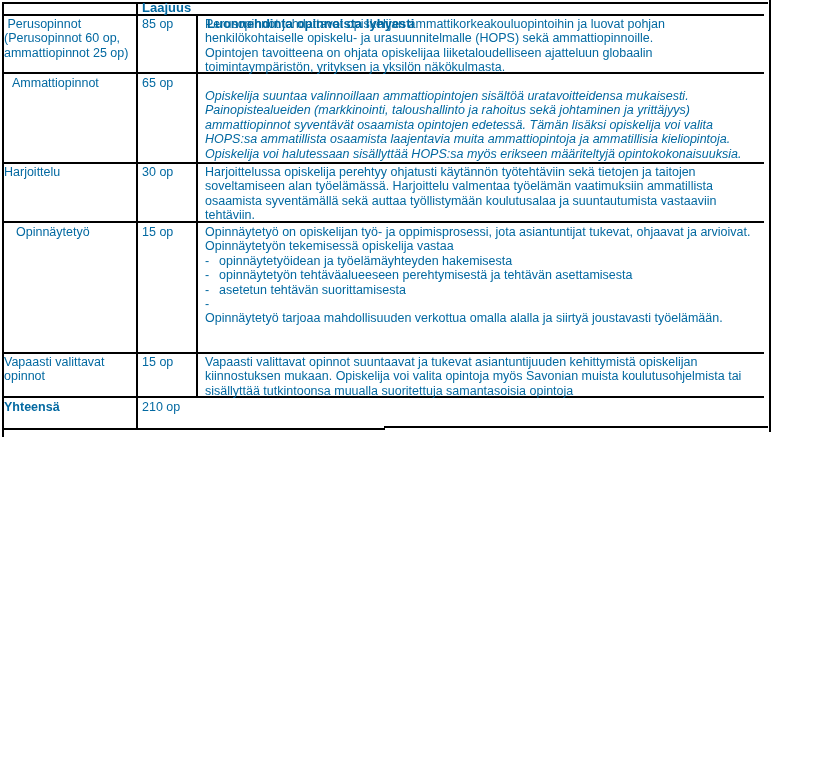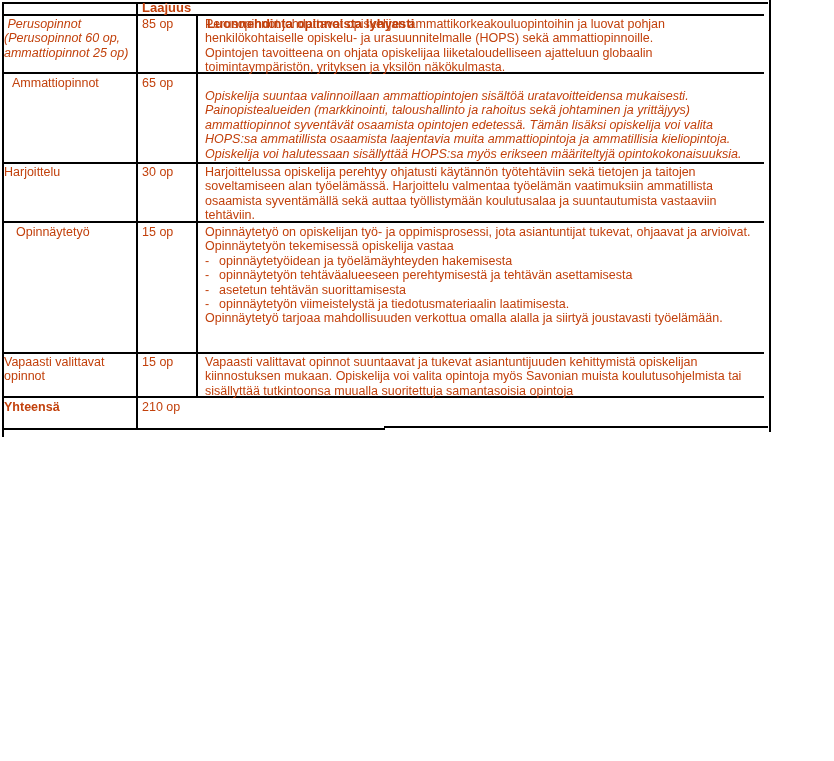--- a/index.html
+++ b/index.html
@@ -1,18 +1,18 @@
 <!DOCTYPE html>
 <html><head>
 <meta charset="utf-8">
 <style>
   html,body{margin:0;padding:0;background:#ffffff;}
   .canvas{
     position:relative;width:834px;height:587px;background:#ffffff;overflow:hidden;
-    font-family:"Liberation Sans", sans-serif;color:#c2410c;
+    font-family:"Liberation Sans", sans-serif;color:#0369a1;
   }
   .line{position:absolute;background:#000;}
   .cell{position:absolute;font-size:12.5px;line-height:14.4px;}
   .name{white-space:pre-wrap;}
   .head{font-size:13px;font-weight:bold;line-height:14px;white-space:nowrap;}
   .bold{font-weight:bold;}
   .desc div{margin:0;padding:0;}
   .bullet{display:flex;padding-left:30px;}
   .bullet .dash{flex:0 0 14px;}
 </style>
@@ -31,21 +31,21 @@
   <div class="line" style="left:2px;top:162px;width:762px;height:2px;"></div>
   <div class="line" style="left:2px;top:221px;width:762px;height:2px;"></div>
   <div class="line" style="left:2px;top:352px;width:762px;height:2px;"></div>
   <div class="line" style="left:2px;top:396px;width:762px;height:2px;"></div>
   <div class="line" style="left:2px;top:428px;width:383px;height:2px;"></div>
   <div class="line" style="left:384px;top:426px;width:384px;height:2px;"></div>
 
   <div class="cell head" style="left:142px;top:1px;">Laajuus</div>
   <div class="cell head" style="left:207px;top:17px;">Luonnehdinta opinnoista lyhyesti</div>
 
-  <div class="cell name" style="left:4px;top:17px;width:131px;font-style:italic;"> Perusopinnot (Perusopinnot 60 op, ammattiopinnot 25 op)</div>
+  <div class="cell name" style="left:4px;top:17px;width:131px;"> Perusopinnot (Perusopinnot 60 op, ammattiopinnot 25 op)</div>
   <div class="cell" style="left:142px;top:17px;width:50px;">85 op</div>
   <div class="cell desc" style="left:205px;top:17px;width:557px;">
     <div>Perusopinnot johdattavat opiskelijan ammattikorkeakouluopintoihin ja luovat pohjan henkilökohtaiselle opiskelu- ja urasuunnitelmalle (HOPS) sekä ammattiopinnoille.</div>
     <div>Opintojen tavoitteena on ohjata opiskelijaa liiketaloudelliseen ajatteluun globaalin toimintaympäristön, yrityksen ja yksilön näkökulmasta.</div>
   </div>
 
   <div class="cell name" style="left:12px;top:76px;width:131px;">Ammattiopinnot</div>
   <div class="cell" style="left:142px;top:76px;width:50px;">65 op</div>
   <div class="cell desc" style="left:205px;top:89px;width:557px;font-style:italic;">
     <div>Opiskelija suuntaa valinnoillaan ammattiopintojen sisältöä uratavoitteidensa mukaisesti. Painopistealueiden (markkinointi, taloushallinto ja rahoitus sekä johtaminen ja yrittäjyys) ammattiopinnot syventävät osaamista opintojen edetessä. Tämän lisäksi opiskelija voi valita HOPS:sa ammatillista osaamista laajentavia muita ammattiopintoja ja ammatillisia kieliopintoja. Opiskelija voi halutessaan sisällyttää HOPS:sa myös erikseen määriteltyjä opintokokonaisuuksia.</div>
@@ -69,21 +69,20 @@
     <div class="bullet">
       <span class="dash">-</span>
       <span>opinnäytetyön tehtäväalueeseen perehtymisestä ja tehtävän asettamisesta</span>
     </div>
     <div class="bullet">
       <span class="dash">-</span>
       <span>asetetun tehtävän suorittamisesta</span>
     </div>
     <div class="bullet">
       <span class="dash">-</span>
-      <span>opinnäytetyön viimeistelystä ja tiedotusmateriaalin laatimisesta.</span>
     </div>
     <div>Opinnäytetyö tarjoaa mahdollisuuden verkottua omalla alalla ja siirtyä joustavasti työelämään.</div>
   </div>
 
   <div class="cell name" style="left:4px;top:355px;width:131px;">Vapaasti valittavat opinnot</div>
   <div class="cell" style="left:142px;top:355px;width:50px;">15 op</div>
   <div class="cell desc" style="left:205px;top:355px;width:557px;">
     <div>Vapaasti valittavat opinnot suuntaavat ja tukevat asiantuntijuuden kehittymistä opiskelijan kiinnostuksen mukaan. Opiskelija voi valita opintoja myös Savonian muista koulutusohjelmista tai sisällyttää tutkintoonsa muualla suoritettuja samantasoisia opintoja</div>
   </div>
 

